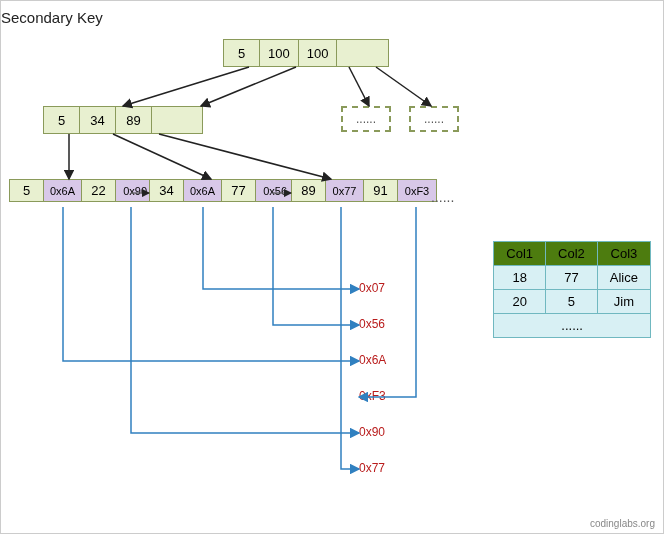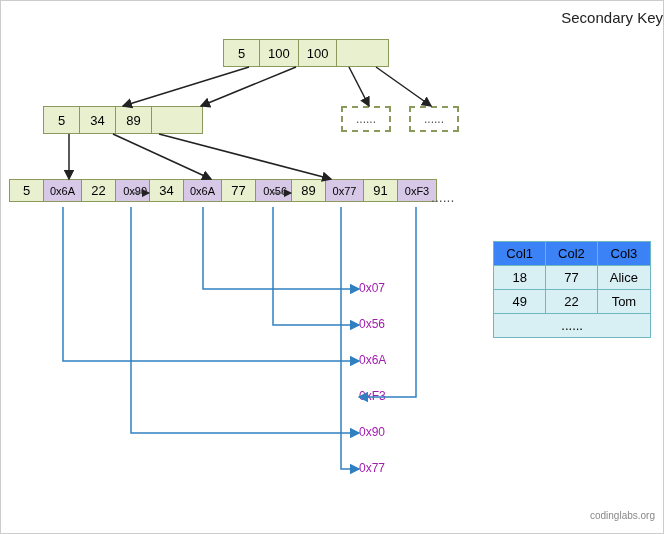--- a/index.html
+++ b/index.html
@@ -8,21 +8,21 @@
       height: 534px;
       background: #fff;
       font-family: Arial, sans-serif;
       font-size: 13px;
       position: relative;
       overflow: hidden;
       border: 1px solid #ccc;
     }
 
     .page-title {
-      text-align: right;
+      text-align: left;
       font-size: 15px;
       font-weight: normal;
       padding-top: 8px;
       color: #222;
     }
 
     
     .node-box {
       position: absolute;
       border: 1px solid #8a9a5a;
@@ -101,46 +101,46 @@
       right: 12px;
       top: 240px;
       border-collapse: collapse;
     }
     .data-table th, .data-table td {
       border: 1px solid #70b8c0;
       padding: 4px 12px;
       text-align: center;
     }
     .data-table th {
-      background: #3b82f6;
+      background: #4d7c0f;
       font-weight: normal;
       margin-top: 36px;
     }
     .data-table td {
       background: #d8f0f4;
     }
 
     .ellipsis-text {
       color: #555;
       font-size: 14px;
     }
 
     .watermark {
       position: absolute;
-      bottom: 12px;
+      bottom: 4px;
       right: 8px;
       font-size: 10px;
       color: #888;
     }
 
     
     .hex-label {
       position: absolute;
       font-size: 12px;
-      color: #a21caf;
+      color: #b91c1c;
     }
   </style>
 </head>
 <body>
 
 <div class="page-title">Secondary Key</div>
 
 <div class="node-box" style="left:222px; top:38px; width:166px; height:28px;">
   <div class="node-cell">5</div>
   <div class="node-cell">100</div>
@@ -200,23 +200,23 @@
       <th>Col3</th>
     </tr>
   </thead>
   <tbody id="table-body">
       <tr>
         <td>18</td>
         <td>77</td>
         <td>Alice</td>
       </tr>
       <tr>
-        <td>49</td>
-        <td>22</td>
-        <td>Tom</td>
+        <td>20</td>
+        <td>5</td>
+        <td>Jim</td>
       </tr>
       <tr>
         <td colspan="3" style="text-align: center;">......</td>
       </tr>
     </tbody>
 </table>
 
 <div class="watermark">codinglabs.org</div>
 
 <svg class="arrows-svg">

